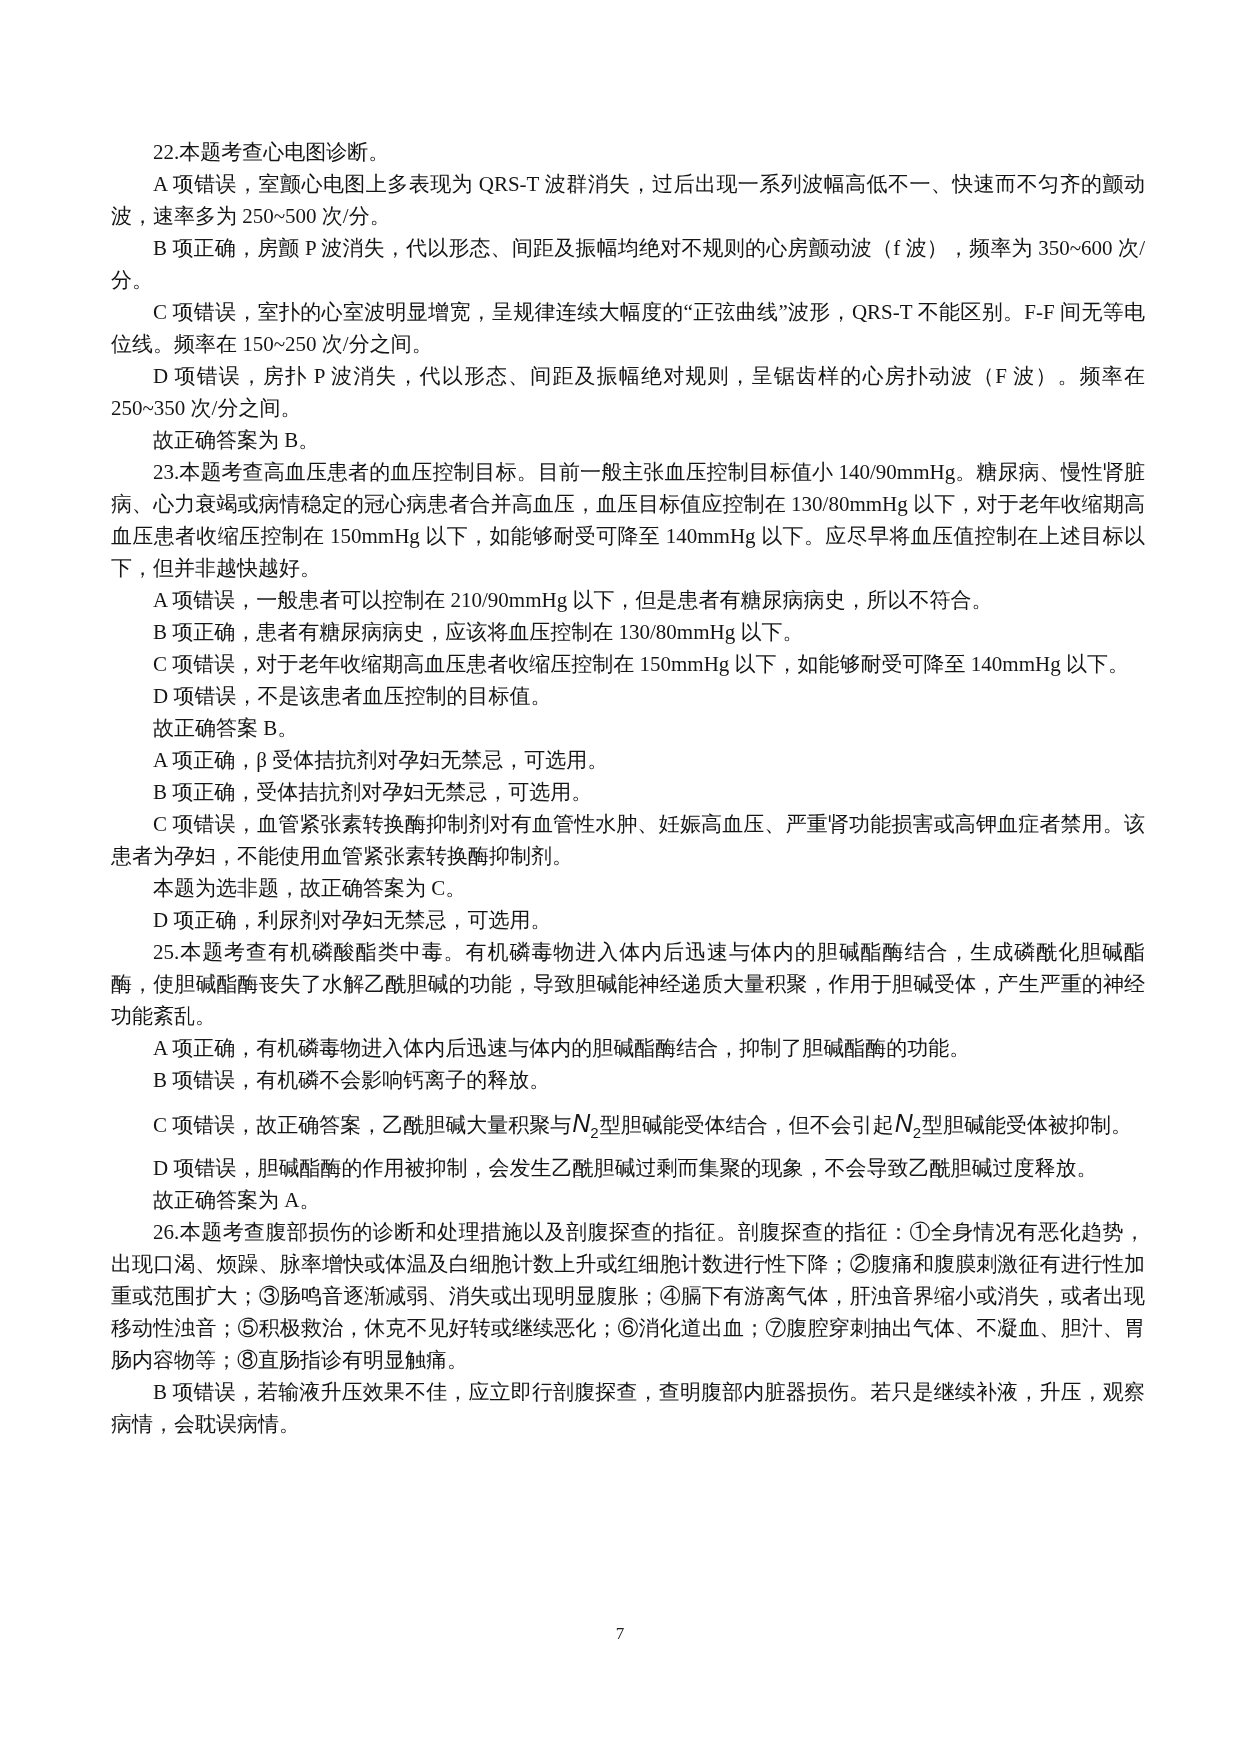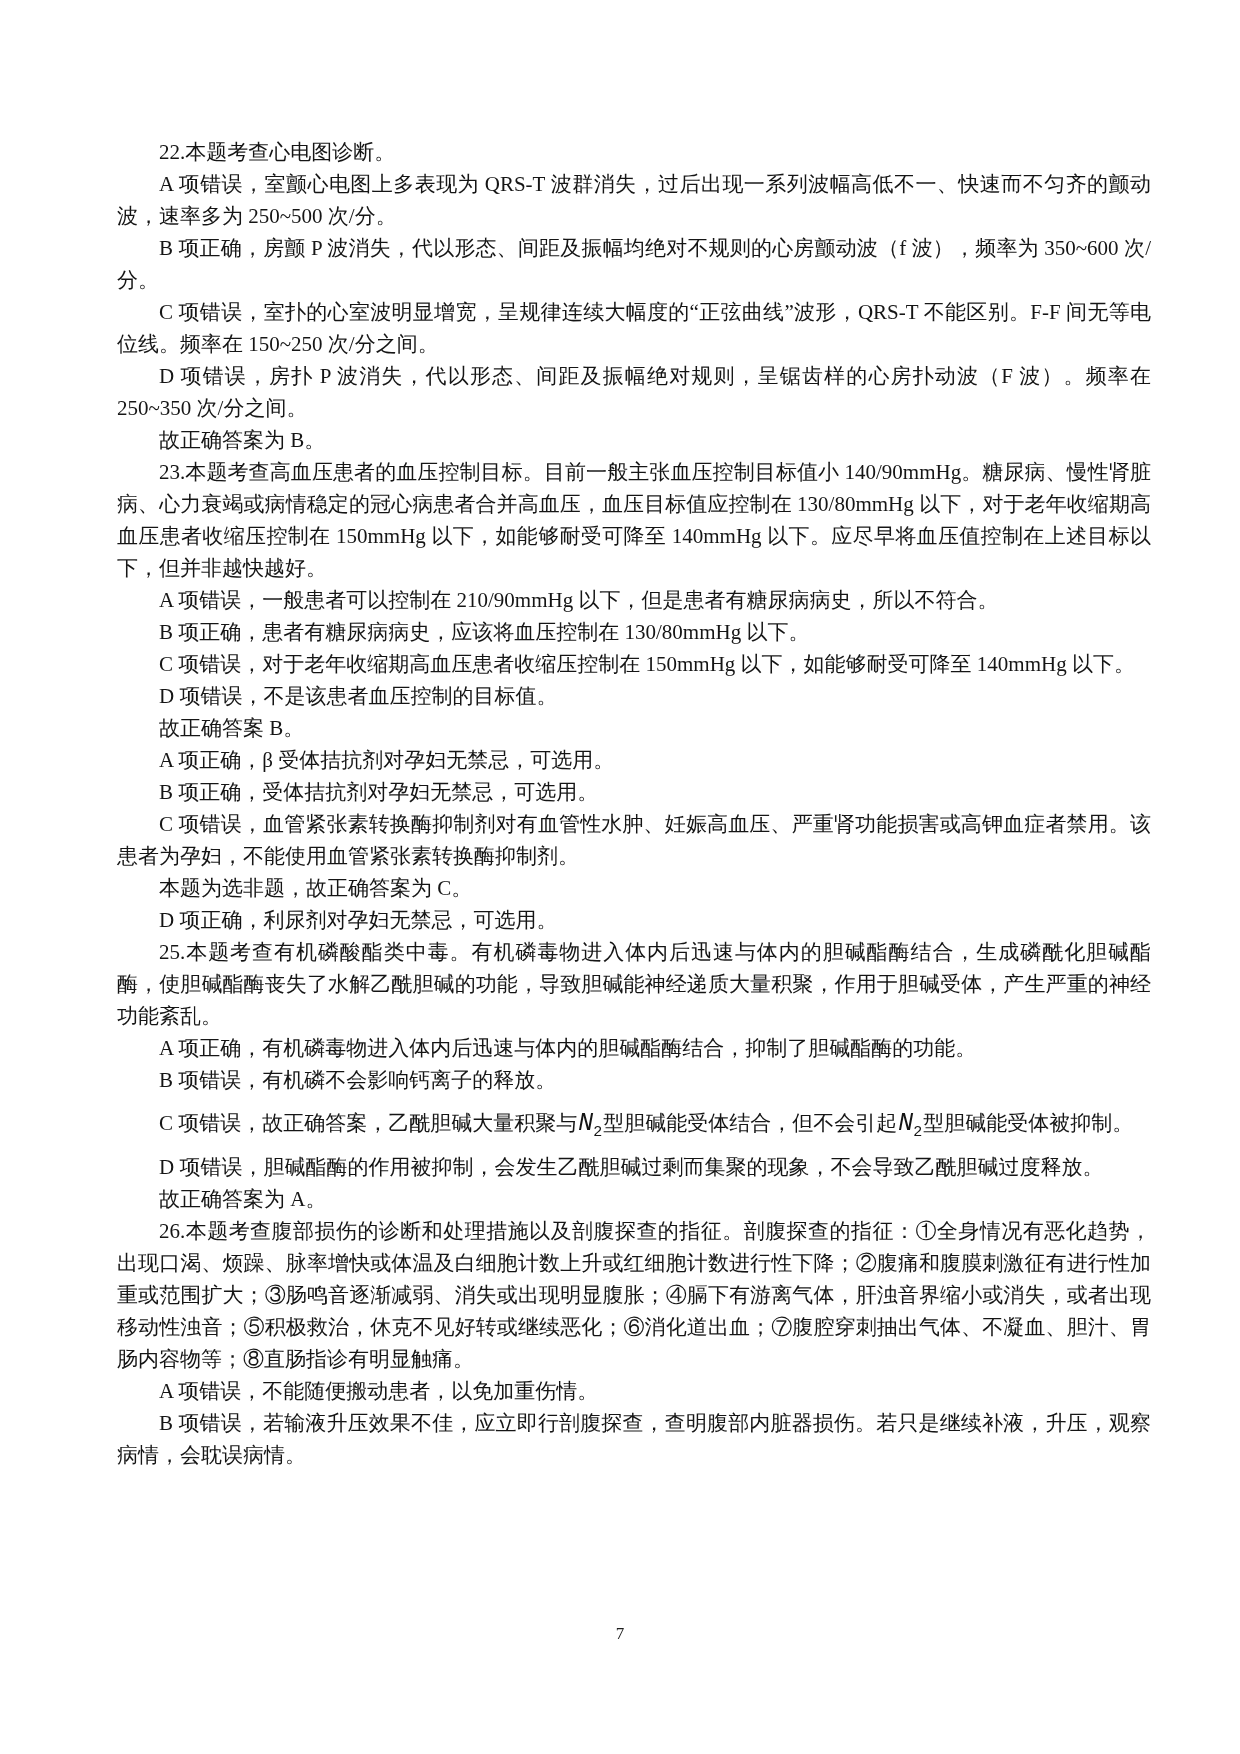--- a/index.html
+++ b/index.html
@@ -12,37 +12,37 @@
     position: relative;
     width: 1240px;
     height: 1754px;
     background: #ffffff;
     overflow: hidden;
     font-family: "Liberation Serif", "DejaVu Serif", serif;
     color: #151515;
   }
   .content {
     position: absolute;
-    left: 117px;
+    left: 111px;
     top: 136px;
     width: 1034px;
     font-size: 21px;
     line-height: 32px;
     text-align: justify;
   }
   p.para {
     margin: 0;
     padding: 0;
     text-indent: 42px;
   }
   p.formula-para {
     line-height: 54px;
   }
   .mvar {
-    font-family: Liberation Mono, monospace;
+    font-family: Liberation Sans, sans-serif;
     font-style: italic;
     font-size: 25px;
     margin: 0 1px;
     white-space: nowrap;
   }
   .mvar sub {
     font-size: 15px;
     font-style: normal;
     line-height: 0;
   }
@@ -80,18 +80,17 @@
     <p class="para">D 项正确，利尿剂对孕妇无禁忌，可选用。</p>
     <p class="para">25.本题考查有机磷酸酯类中毒。有机磷毒物进入体内后迅速与体内的胆碱酯酶结合，生成磷酰化胆碱酯酶，使胆碱酯酶丧失了水解乙酰胆碱的功能，导致胆碱能神经递质大量积聚，作用于胆碱受体，产生严重的神经功能紊乱。</p>
     <p class="para">A 项正确，有机磷毒物进入体内后迅速与体内的胆碱酯酶结合，抑制了胆碱酯酶的功能。</p>
     <p class="para">B 项错误，有机磷不会影响钙离子的释放。</p>
     <p class="para formula-para">
       <span>C 项错误，故正确答案，乙酰胆碱大量积聚与</span><span class="mvar"><span>N</span><sub>2</sub></span><span>型胆碱能受体结合，但不会引起</span><span class="mvar"><span>N</span><sub>2</sub></span><span>型胆碱能受体被抑制。</span>
     </p>
     <p class="para">D 项错误，胆碱酯酶的作用被抑制，会发生乙酰胆碱过剩而集聚的现象，不会导致乙酰胆碱过度释放。</p>
     <p class="para">故正确答案为 A。</p>
     <p class="para">26.本题考查腹部损伤的诊断和处理措施以及剖腹探查的指征。剖腹探查的指征：①全身情况有恶化趋势，出现口渴、烦躁、脉率增快或体温及白细胞计数上升或红细胞计数进行性下降；②腹痛和腹膜刺激征有进行性加重或范围扩大；③肠鸣音逐渐减弱、消失或出现明显腹胀；④膈下有游离气体，肝浊音界缩小或消失，或者出现移动性浊音；⑤积极救治，休克不见好转或继续恶化；⑥消化道出血；⑦腹腔穿刺抽出气体、不凝血、胆汁、胃肠内容物等；⑧直肠指诊有明显触痛。</p>
-    <p class="para">A 项错误，不能随便搬动患者，以免加重伤情。</p>
     <p class="para">B 项错误，若输液升压效果不佳，应立即行剖腹探查，查明腹部内脏器损伤。若只是继续补液，升压，观察病情，会耽误病情。</p>
   </div>
 
   <div class="footer">7</div>
 </div>
 
 </body></html>

